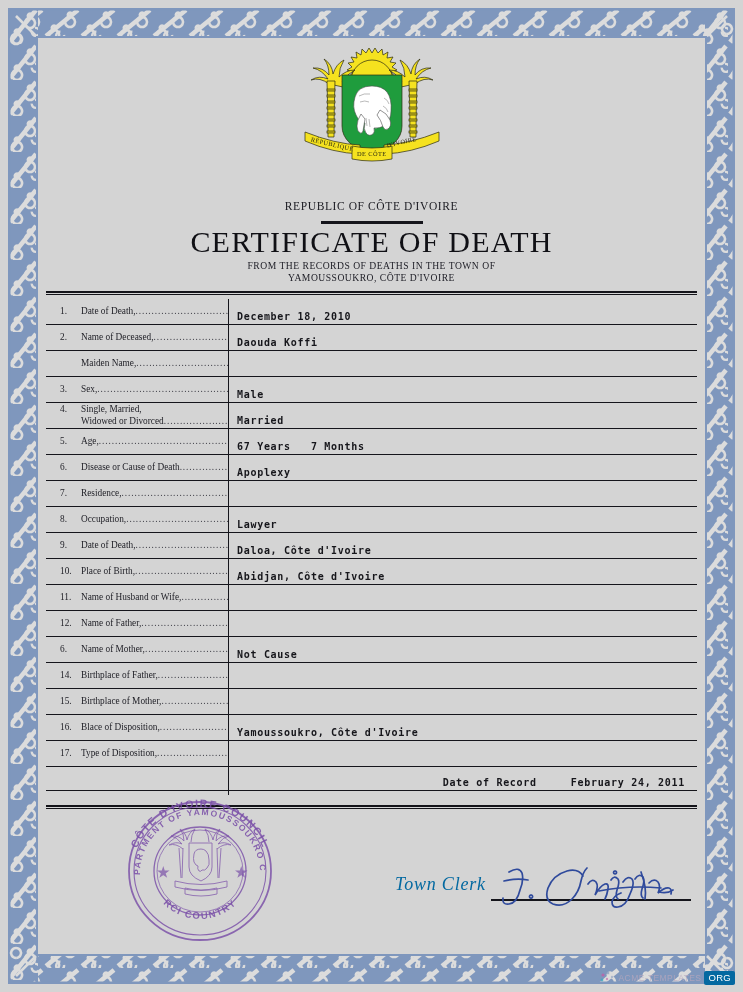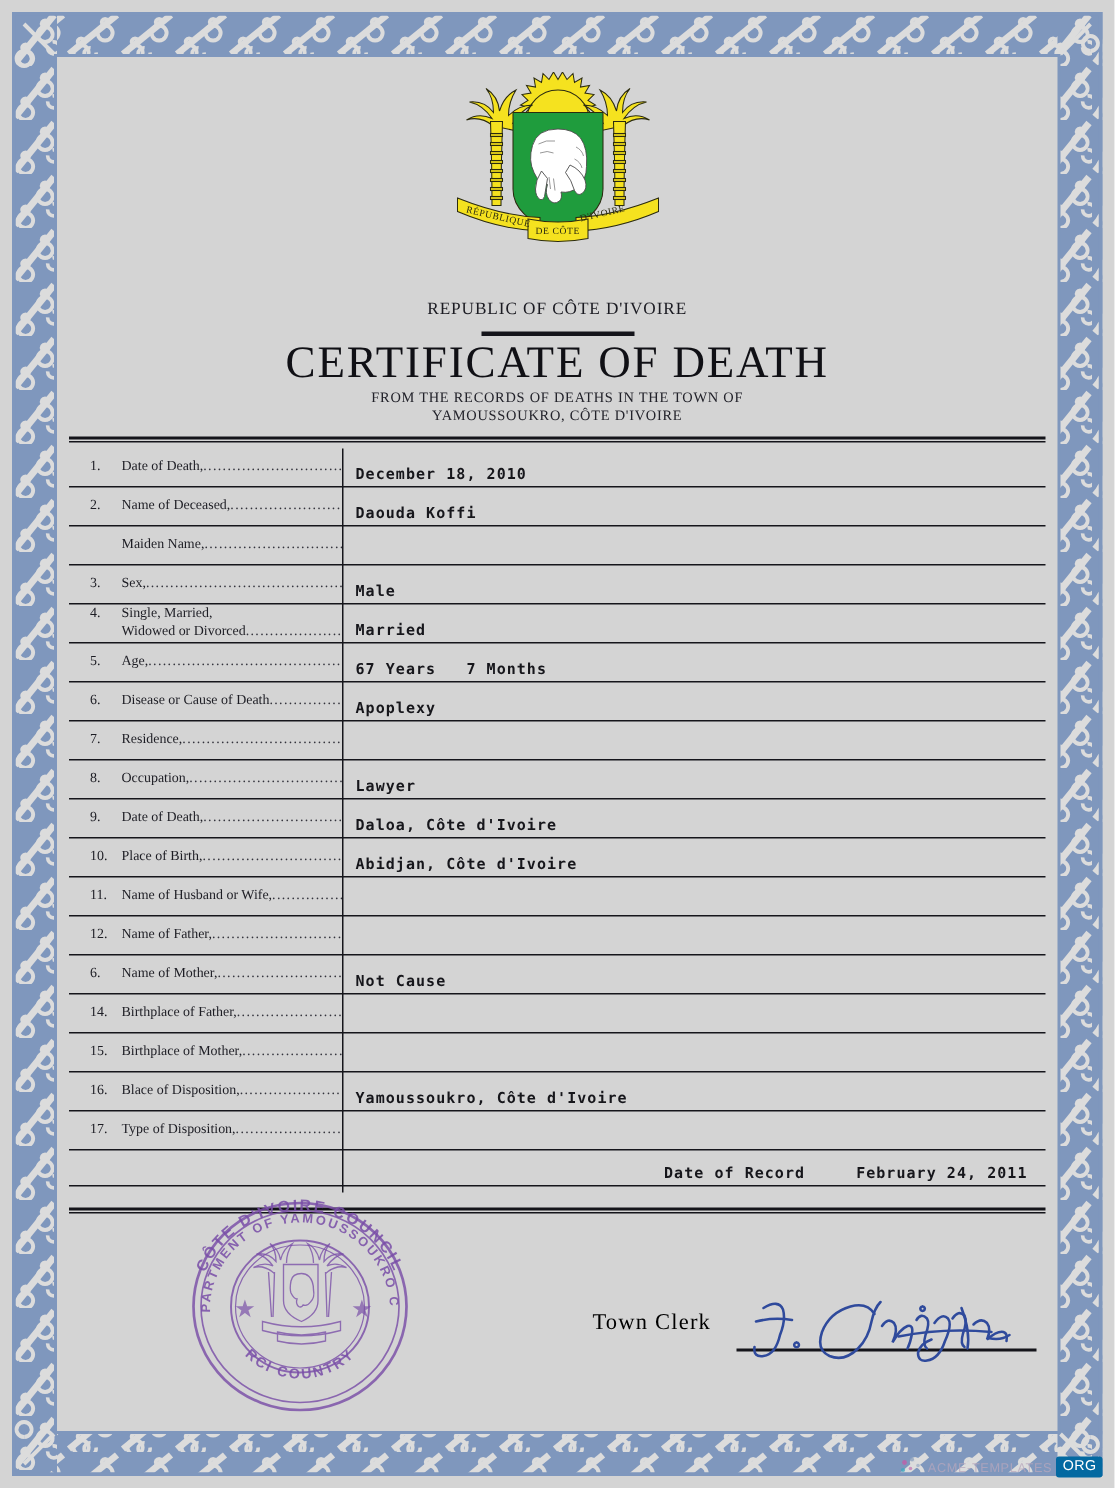--- a/index.html
+++ b/index.html
@@ -204,23 +204,24 @@
     position: absolute;
     left: 395px;
     top: 862px;
     width: 300px;
     height: 46px;
   }
   .clerk-label {
     position: absolute;
     left: 0;
     top: 12px;
-    font-size: 15px;
+    font-size: 18px;
+    font-style: italic;
     letter-spacing: 0.8px;
-    color: #000000;
+    color: #0369a1;
     font-family: "Liberation Serif", serif;
   }
   .sig-line {
     position: absolute;
     left: 96px;
     bottom: 7px;
     width: 200px;
     height: 1.6px;
     background: #15151b;
   }

